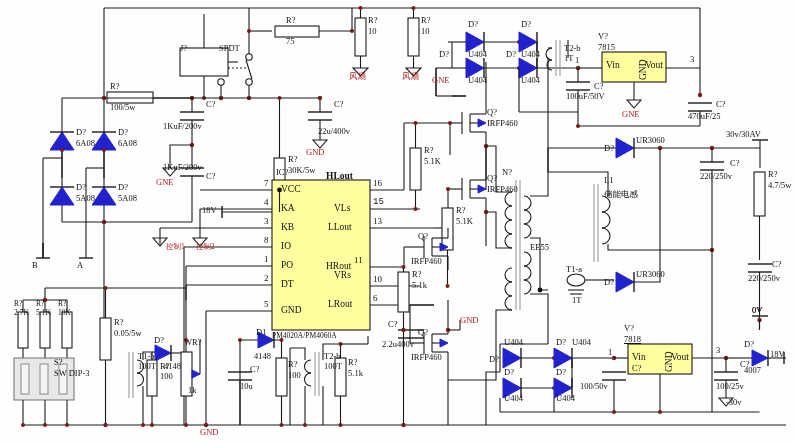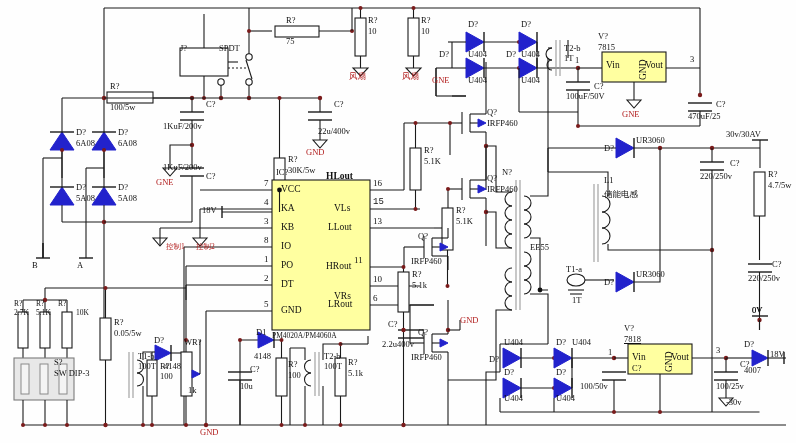--- a/index.html
+++ b/index.html
@@ -676,21 +676,21 @@
 
 <div class="lbl icp" style="left:373px;top:179px;">16</div>
 <div class="lbl ictxt" style="left:326px;top:172px;font-weight:bold;">HLout</div>
 <div class="lbl icp" style="left:373px;top:198px;font-family:Liberation Mono, monospace;">15</div>
 <div class="lbl ictxt" style="left:334px;top:204px;">VLs</div>
 <div class="lbl icp" style="left:373px;top:217px;">13</div>
 <div class="lbl ictxt" style="left:328px;top:223px;">LLout</div>
 <div class="lbl icp" style="left:354px;top:256px;">11</div>
 <div class="lbl ictxt" style="left:326px;top:262px;">HRout</div>
 <div class="lbl icp" style="left:373px;top:275px;">10</div>
-<div class="lbl ictxt" style="left:334px;top:292px;">VRs</div>
+<div class="lbl ictxt" style="left:334px;top:271px;">VRs</div>
 <div class="lbl icp" style="left:373px;top:294px;">6</div>
 <div class="lbl ictxt" style="left:328px;top:300px;">LRout</div>
 
 <div class="lbl red sm" style="left:166px;top:243px;">控制1</div>
 <div class="lbl red sm" style="left:196px;top:243px;">控制2</div>
 
 <div class="lbl" style="left:487px;top:108px;">Q?</div>
 <div class="lbl" style="left:487px;top:119px;">IRFP460</div>
 <div class="lbl" style="left:487px;top:174px;">Q?</div>
 <div class="lbl" style="left:487px;top:185px;">IRFP460</div>
@@ -731,21 +731,21 @@
 <div class="lbl" style="left:772px;top:260px;">C?</div>
 <div class="lbl" style="left:748px;top:274px;">220/250v</div>
 <div class="lbl" style="left:726px;top:130px;">30v/30AV</div>
 <div class="lbl" style="left:752px;top:306px;">0V</div>
 
 <div class="lbl sm" style="left:14px;top:300px;">R?</div>
 <div class="lbl sm" style="left:14px;top:309px;">2.7K</div>
 <div class="lbl sm" style="left:36px;top:300px;">R?</div>
 <div class="lbl sm" style="left:36px;top:309px;">5.1K</div>
 <div class="lbl sm" style="left:58px;top:300px;">R?</div>
-<div class="lbl sm" style="left:76px;top:309px;">10K</div>
+<div class="lbl sm" style="left:58px;top:309px;">10K</div>
 <div class="lbl" style="left:54px;top:358px;">S?</div>
 <div class="lbl" style="left:54px;top:369px;">SW DIP-3</div>
 
 <div class="lbl" style="left:114px;top:318px;">R?</div>
 <div class="lbl" style="left:114px;top:329px;">0.05/5w</div>
 
 <div class="lbl" style="left:138px;top:352px;">T1-b</div>
 <div class="lbl" style="left:138px;top:362px;">100T</div>
 <div class="lbl" style="left:160px;top:362px;">R?</div>
 <div class="lbl" style="left:160px;top:372px;">100</div>

